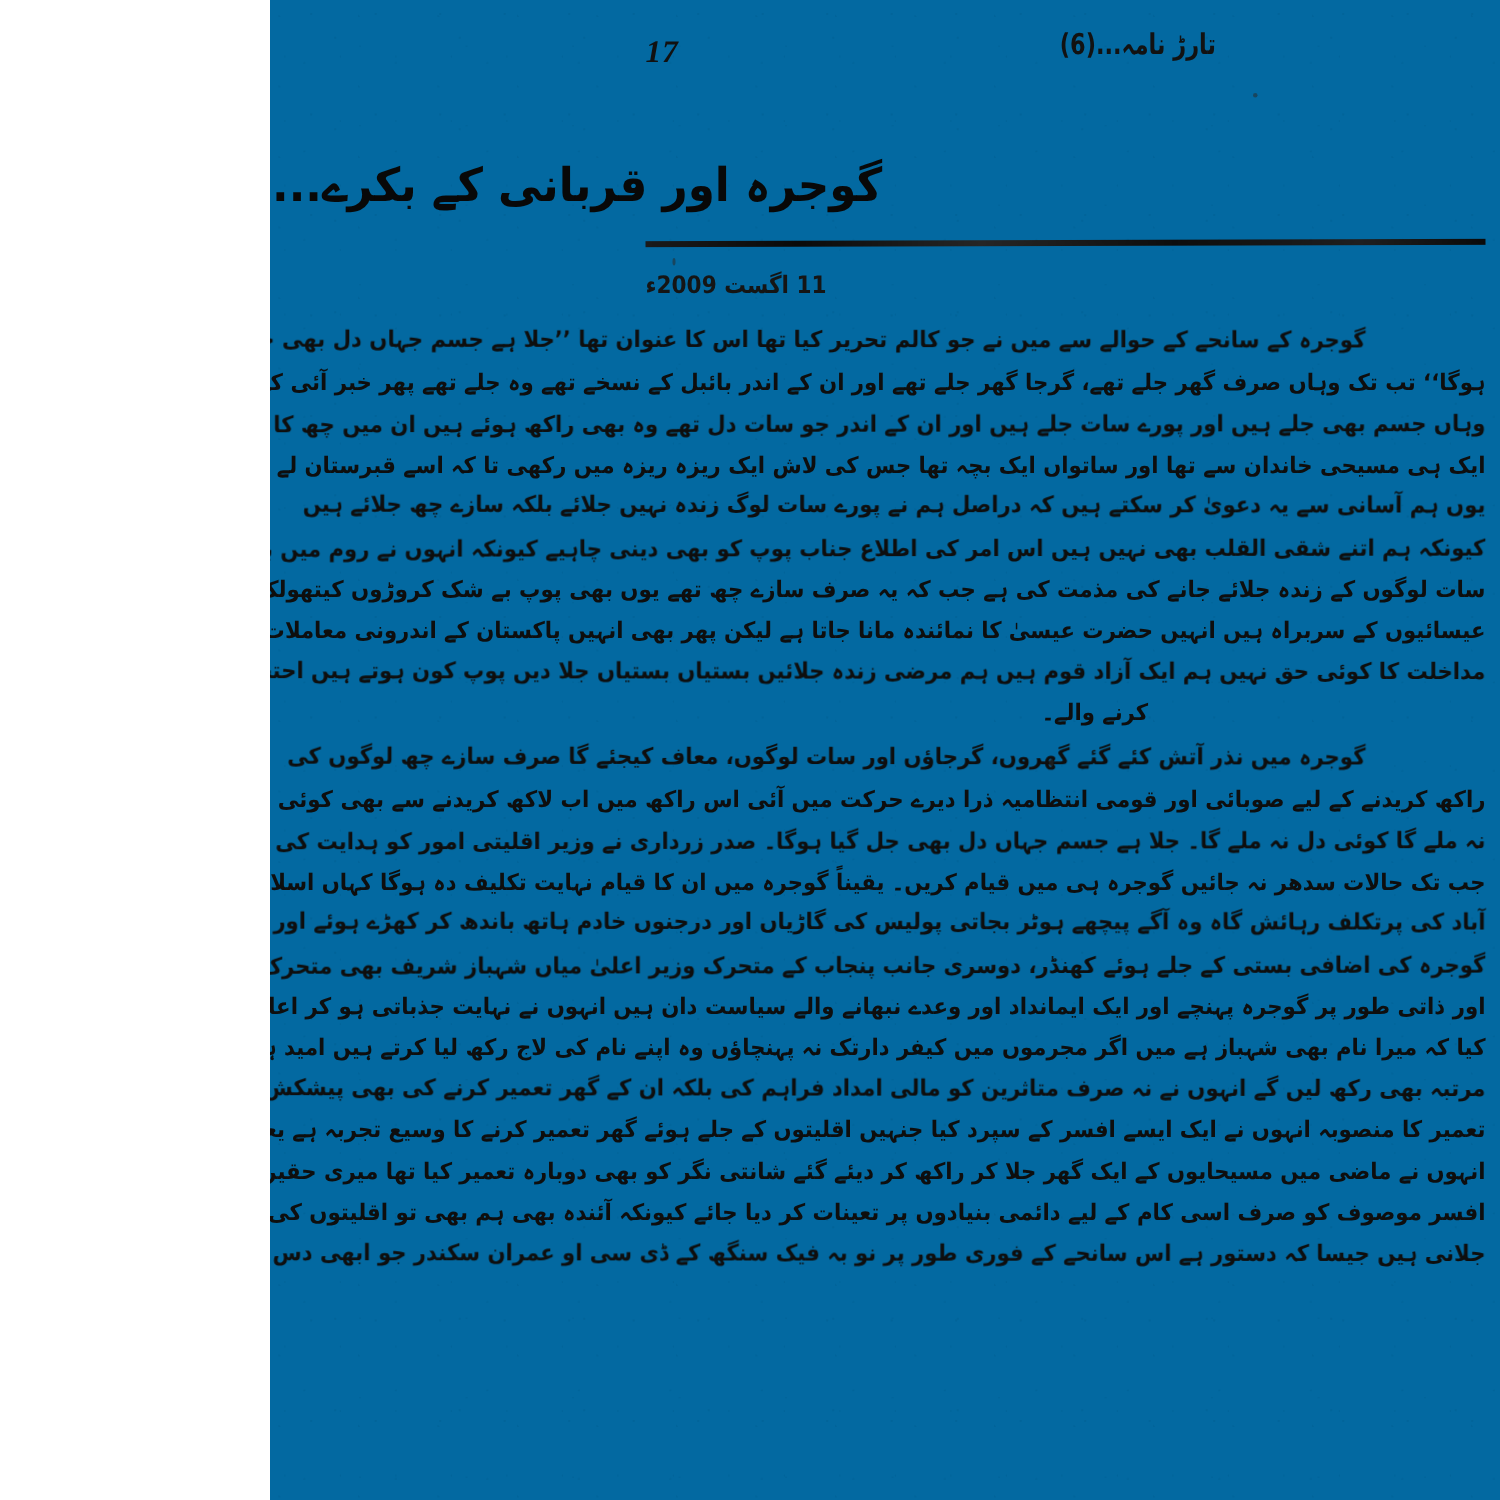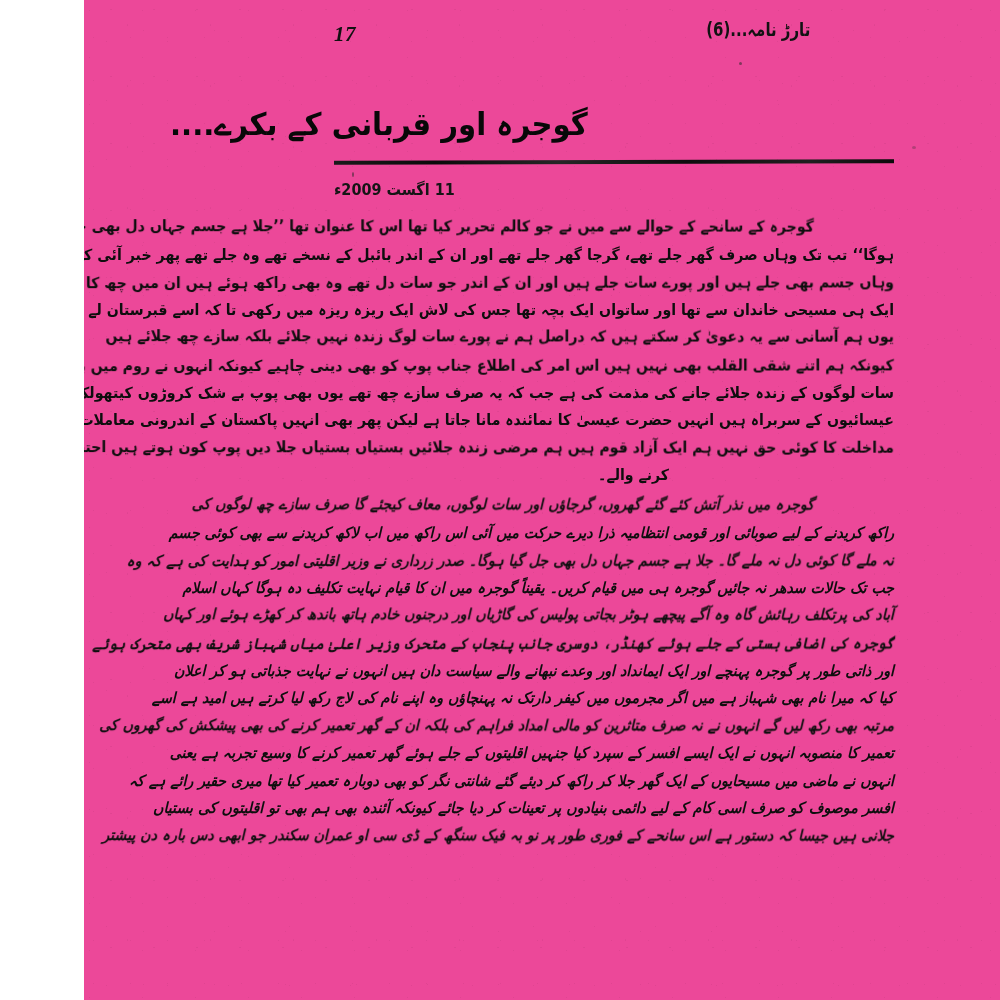--- a/index.html
+++ b/index.html
@@ -6,23 +6,23 @@
   html, body {
     margin: 0;
     padding: 0;
     background: #ffffff;
   }
   body {
     font-family: "DejaVu Sans", sans-serif;
   }
   .page {
     position: relative;
-    width: 916px;
+    width: 820px;
     height: 1000px;
-    background: #ec4899;
+    background: #0369a1;
     overflow: hidden;
     
     box-sizing: border-box;
   }
   .scan-noise {
     position: absolute;
     inset: 0;
     pointer-events: none;
     opacity: 0.045;
     background-image:
@@ -125,21 +125,20 @@
     width: 560px;
     direction: rtl;
     text-align: justify;
   }
   .para {
     margin: 0;
     padding: 0;
   }
   .para + .para {
     margin-top: 2px;
-    font-style: italic;
   }
   .line {
     display: block;
     height: 27.6px;
     line-height: 27.6px;
     font-family: "DejaVu Sans", sans-serif;
     font-size: 15.2px;
     font-weight: bold;
     color: #0e0e0e;
     white-space: nowrap;

